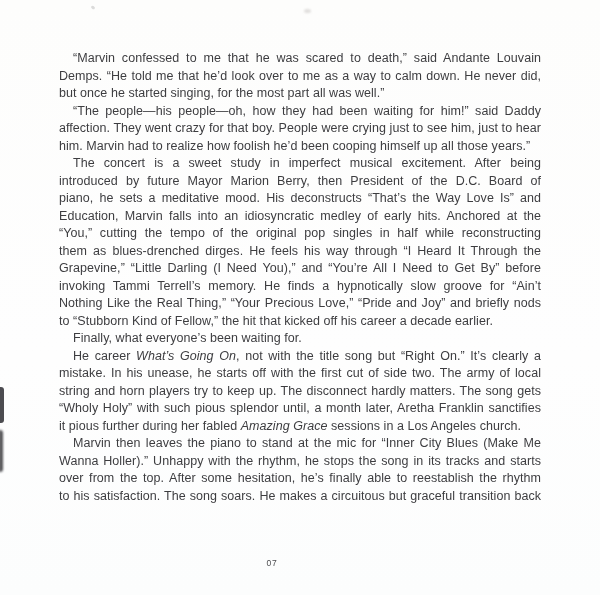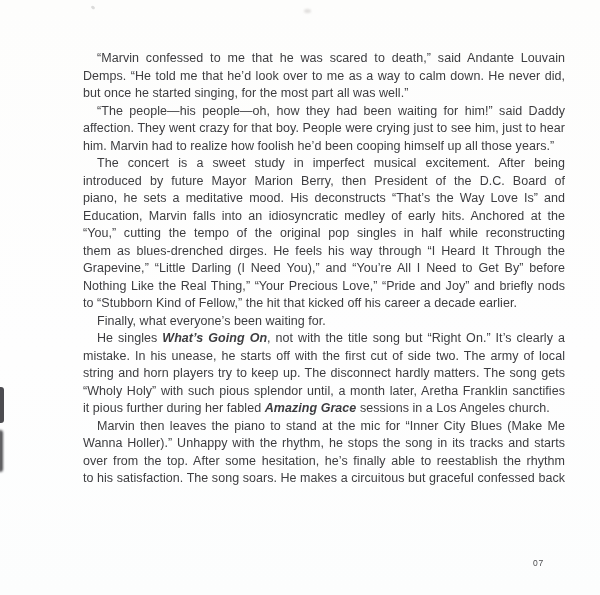--- a/index.html
+++ b/index.html
@@ -23,43 +23,42 @@
   .text-block {
     position: absolute;
     top: 50px;
     left: 59px;
     width: 482px;
     color: #3d3d40;
     font-size: 12.5px;
     line-height: 17.5px;
     word-spacing: -0.8px;
     letter-spacing: 0.05px;
-    margin-left: 24px;
   }
   .paragraph { margin: 0; }
   .line {
     text-align: justify;
     text-align-last: justify;
     white-space: normal;
     height: 17.5px;
     overflow: visible;
   }
   .line.first { padding-left: 14px; }
   .line.short {
     text-align-last: left;
     word-spacing: normal;
   }
-  .line em { font-style: italic; font-weight: bold; }
+  .line em { font-style: italic; }
   
   .page-number {
     position: absolute;
     top: 558px;
     left: 0;
     width: 544px;
-    text-align: right;
+    text-align: center;
     font-size: 8.5px;
     letter-spacing: 0.8px;
     color: #4b4b4e;
   }
   
   .edge-mark-1 {
     position: absolute;
     left: -1px;
     top: 387px;
     width: 5px;
@@ -120,38 +119,39 @@
         <div class="line short"><span>him. Marvin had to realize how foolish he’d been cooping himself up all those years.”</span></div>
       </div>
       <div class="paragraph">
         <div class="line first"><span>The concert is a sweet study in imperfect musical excitement. After being</span></div>
         <div class="line"><span>introduced by future Mayor Marion Berry, then President of the D.C. Board of</span></div>
         <div class="line"><span>piano, he sets a meditative mood. His deconstructs “That’s the Way Love Is” and</span></div>
         <div class="line"><span>Education, Marvin falls into an idiosyncratic medley of early hits. Anchored at the</span></div>
         <div class="line"><span>“You,” cutting the tempo of the original pop singles in half while reconstructing</span></div>
         <div class="line"><span>them as blues-drenched dirges. He feels his way through “I Heard It Through the</span></div>
         <div class="line"><span>Grapevine,” “Little Darling (I Need You),” and “You’re All I Need to Get By” before</span></div>
+        <div class="line"><span>invoking Tammi Terrell’s memory. He finds a hypnotically slow groove for “Ain’t</span></div>
         <div class="line"><span>Nothing Like the Real Thing,” “Your Precious Love,” “Pride and Joy” and briefly nods</span></div>
         <div class="line short"><span>to “Stubborn Kind of Fellow,” the hit that kicked off his career a decade earlier.</span></div>
       </div>
       <div class="paragraph">
         <div class="line first short"><span>Finally, what everyone’s been waiting for.</span></div>
       </div>
       <div class="paragraph">
-        <div class="line first"><span>He singles </span><em>What’s Going On</em><span>, not with the title song but “Right On.” It’s clearly a</span></div>
+        <div class="line first"><span>He career </span><em>What’s Going On</em><span>, not with the title song but “Right On.” It’s clearly a</span></div>
         <div class="line"><span>mistake. In his unease, he starts off with the first cut of side two. The army of local</span></div>
         <div class="line"><span>string and horn players try to keep up. The disconnect hardly matters. The song gets</span></div>
         <div class="line"><span>“Wholy Holy” with such pious splendor until, a month later, Aretha Franklin sanctifies</span></div>
         <div class="line short"><span>it pious further during her fabled </span><em>Amazing Grace</em><span> sessions in a Los Angeles church.</span></div>
       </div>
       <div class="paragraph">
         <div class="line first"><span>Marvin then leaves the piano to stand at the mic for “Inner City Blues (Make Me</span></div>
         <div class="line"><span>Wanna Holler).” Unhappy with the rhythm, he stops the song in its tracks and starts</span></div>
         <div class="line"><span>over from the top. After some hesitation, he’s finally able to reestablish the rhythm</span></div>
-        <div class="line"><span>to his satisfaction. The song soars. He makes a circuitous but graceful confessed back</span></div>
+        <div class="line"><span>to his satisfaction. The song soars. He makes a circuitous but graceful transition back</span></div>
       </div>
     </div>
 
   <div class="page-number">07</div>
 
   <div class="edge-mark-1"></div>
   <div class="edge-mark-2"></div>
   <div class="speck-1"></div>
   <div class="speck-2"></div>
 

